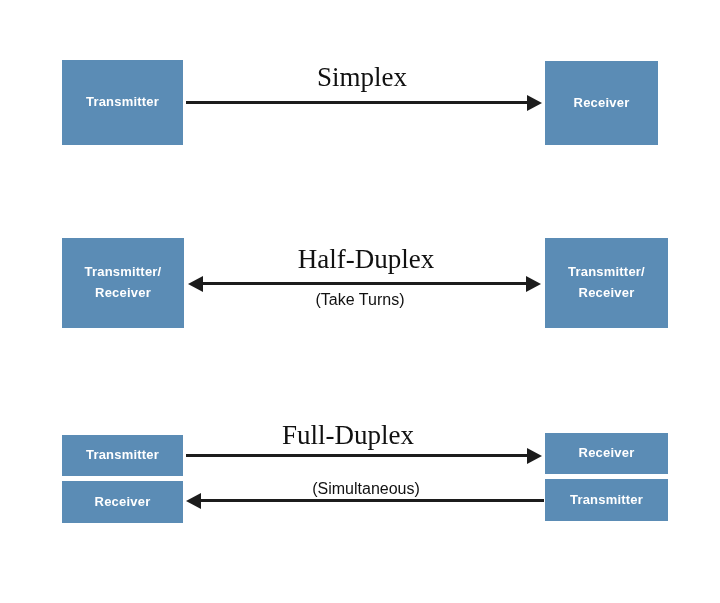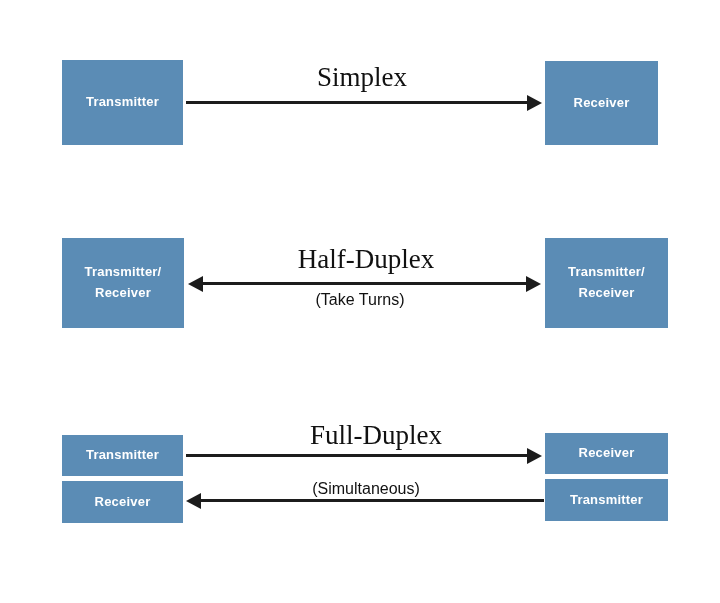--- a/index.html
+++ b/index.html
@@ -90,21 +90,21 @@
   .sx-arrow  { left: 186px; top: 101px; width: 343px; }
 
   
   .hd-left   { left: 62px;  top: 238px; width: 122px; height: 90px; }
   .hd-right  { left: 545px; top: 238px; width: 123px; height: 90px; }
   .hd-title  { left: 358px; top: 244px; margin-left: 8px; }
   .hd-arrow  { left: 201px; top: 282px; width: 327px; }
   .hd-sub    { left: 360px; top: 291px; }
 
   
-  .fd-title       { left: 376px; top: 420px; }
+  .fd-title       { left: 348px; top: 420px; }
   .fd-left-top    { left: 62px;  top: 435px; width: 121px; height: 41px; }
   .fd-left-bottom { left: 62px;  top: 481px; width: 121px; height: 42px; }
   .fd-right-top   { left: 545px; top: 433px; width: 123px; height: 41px; }
   .fd-right-bottom{ left: 545px; top: 479px; width: 123px; height: 42px; }
   .fd-arrow-top   { left: 186px; top: 454px; width: 343px; }
   .fd-arrow-bottom{ left: 199px; top: 499px; width: 345px; }
   .fd-sub         { left: 366px; top: 480px; }
 </style>
 </head>
 <body>

